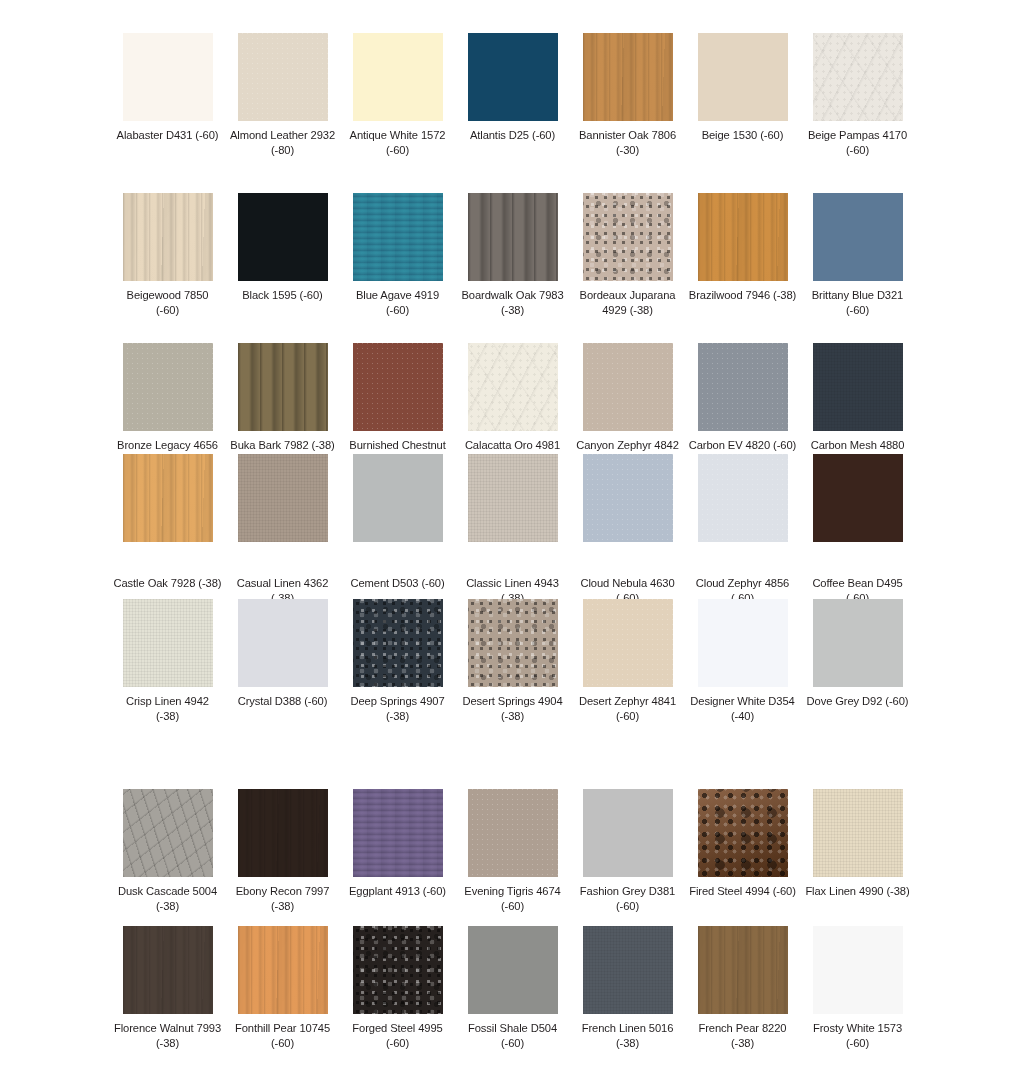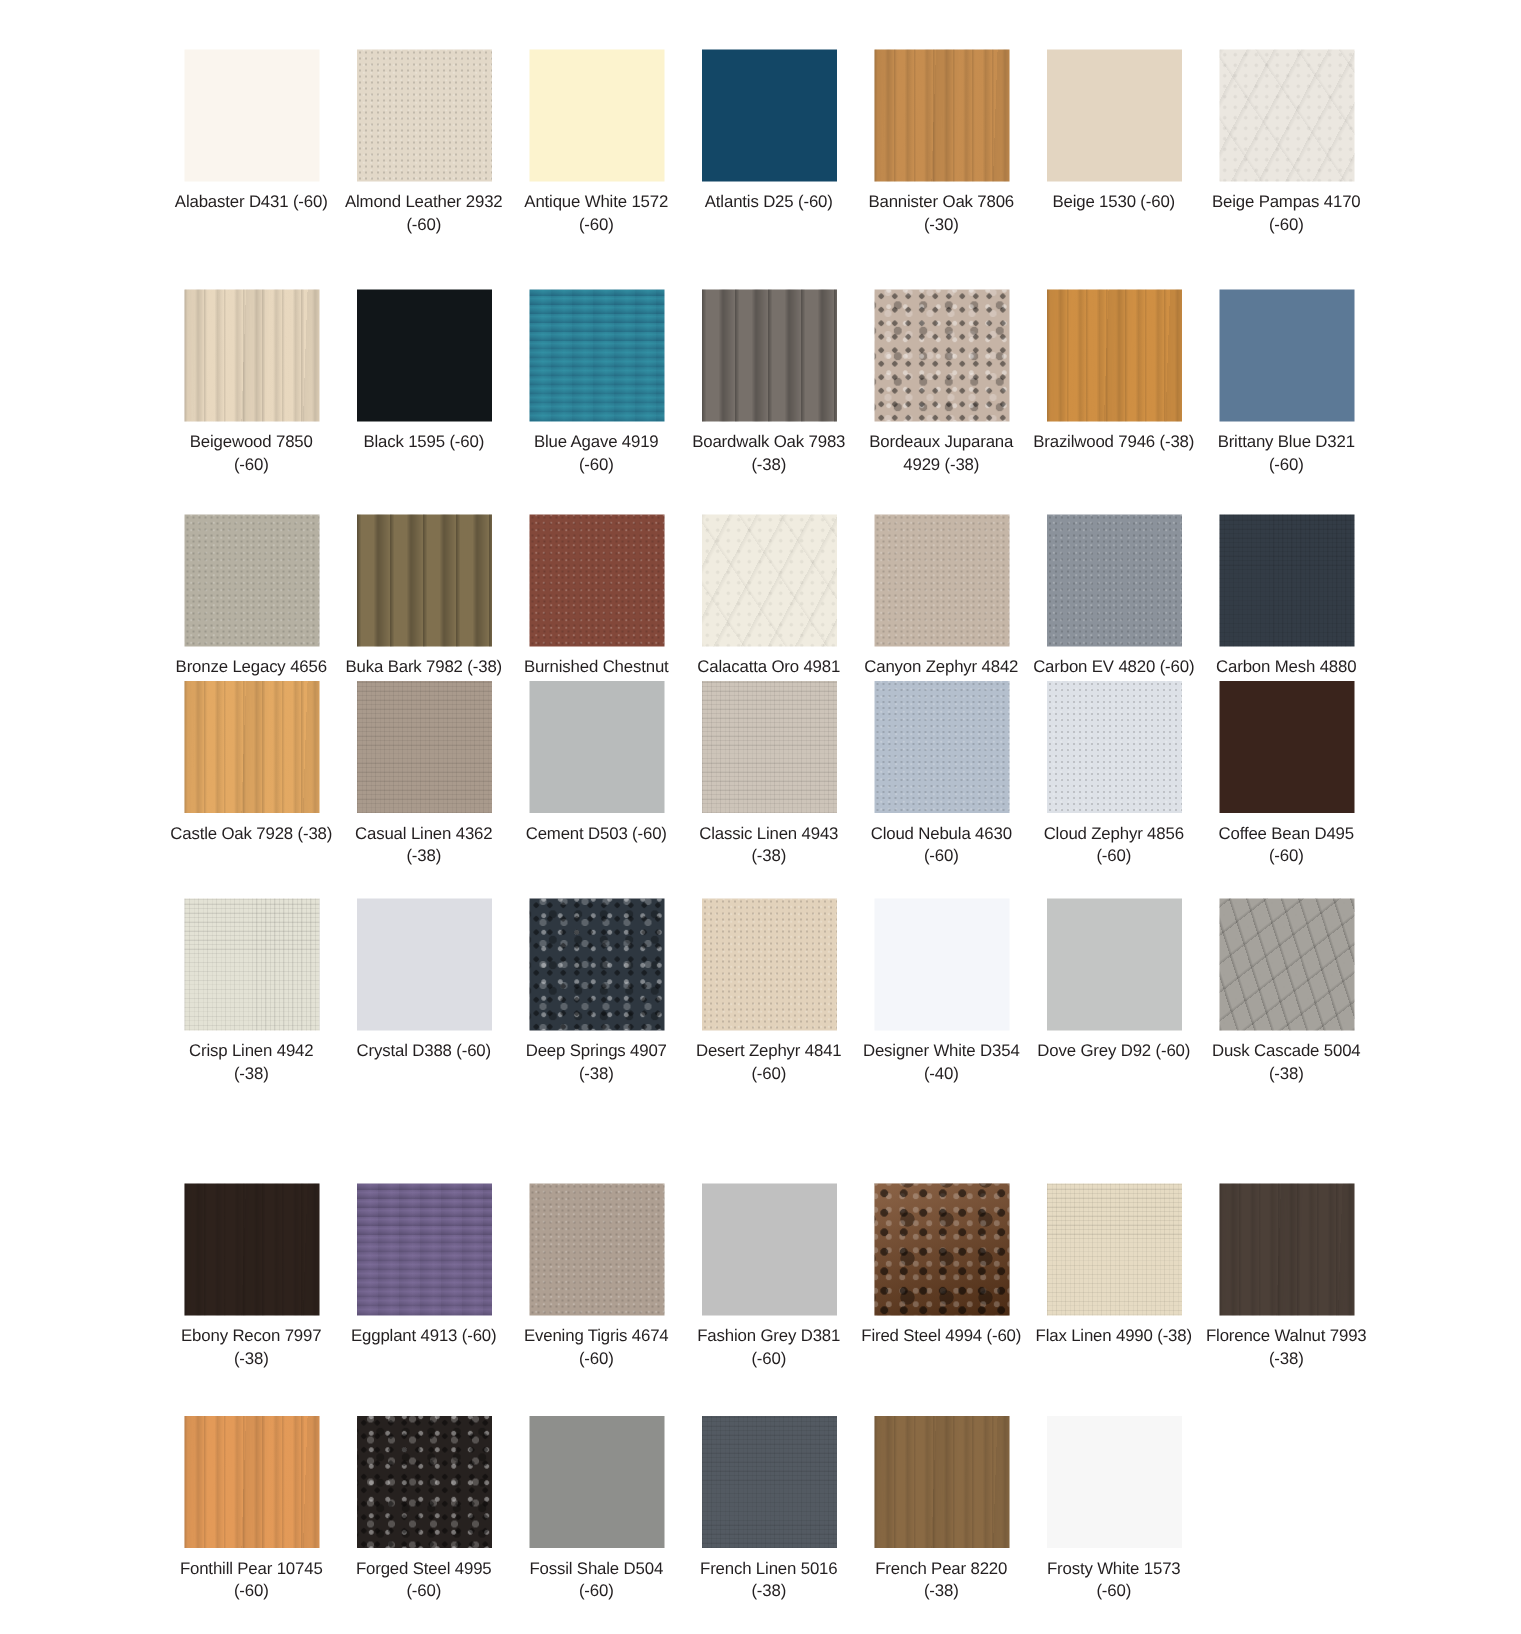--- a/index.html
+++ b/index.html
@@ -29,21 +29,21 @@
     width: 115px;
     display: flex;
     flex-direction: column;
     align-items: center;
   }
 
   
   .row-0 { height: 160px; }
   .row-1 { height: 150px; }
   .row-2 { height: 111px; }
-  .row-3 { height: 145px; }
+  .row-3 { height: 145px; gap: 27px; }
   .row-4 { height: 190px; }
   .row-5 { height: 137px; }
   .row-6 { height: 155px; }
 
   .swatch-chip {
     width: 90px;
     height: 88px;
     flex: 0 0 auto;
     background-color: #cccccc;
     background-repeat: repeat;
@@ -194,21 +194,21 @@
 </head>
 <body style="background: rgb(255, 255, 255);">
 
 <main id="swatch-grid">
     <div class="swatch-cell row-0">
       <div class="swatch-chip tex-none" style="background-color: rgb(250, 245, 238);"></div>
       <div class="swatch-label">Alabaster D431 (-60)</div>
     </div>
     <div class="swatch-cell row-0">
       <div class="swatch-chip tex-speckle" style="background-color: rgb(226, 216, 200);"></div>
-      <div class="swatch-label">Almond Leather 2932 (-60)</div>
+      <div class="swatch-label">Almond Leather 2932 (-80)</div>
     </div>
     <div class="swatch-cell row-0">
       <div class="swatch-chip tex-none" style="background-color: rgb(252, 243, 206);"></div>
       <div class="swatch-label">Antique White 1572 (-60)</div>
     </div>
     <div class="swatch-cell row-0">
       <div class="swatch-chip tex-none" style="background-color: rgb(19, 71, 102);"></div>
       <div class="swatch-label">Atlantis D25 (-60)</div>
     </div>
     <div class="swatch-cell row-0">
@@ -313,20 +313,24 @@
     </div>
     <div class="swatch-cell row-4">
       <div class="swatch-chip tex-none" style="background-color: rgb(220, 221, 227);"></div>
       <div class="swatch-label">Crystal D388 (-60)</div>
     </div>
     <div class="swatch-cell row-4">
       <div class="swatch-chip tex-granite" style="background-color: rgb(46, 55, 64);"></div>
       <div class="swatch-label">Deep Springs 4907 (-38)</div>
     </div>
     <div class="swatch-cell row-4">
+      <div class="swatch-chip tex-granite" style="background-color: rgb(176, 160, 145);"></div>
+      <div class="swatch-label">Desert Springs 4904 (-38)</div>
+    </div>
+    <div class="swatch-cell row-4">
       <div class="swatch-chip tex-speckle" style="background-color: rgb(226, 210, 187);"></div>
       <div class="swatch-label">Desert Zephyr 4841 (-60)</div>
     </div>
     <div class="swatch-cell row-4">
       <div class="swatch-chip tex-none" style="background-color: rgb(244, 246, 250);"></div>
       <div class="swatch-label">Designer White D354 (-40)</div>
     </div>
     <div class="swatch-cell row-4">
       <div class="swatch-chip tex-none" style="background-color: rgb(195, 197, 196);"></div>
       <div class="swatch-label">Dove Grey D92 (-60)</div>

